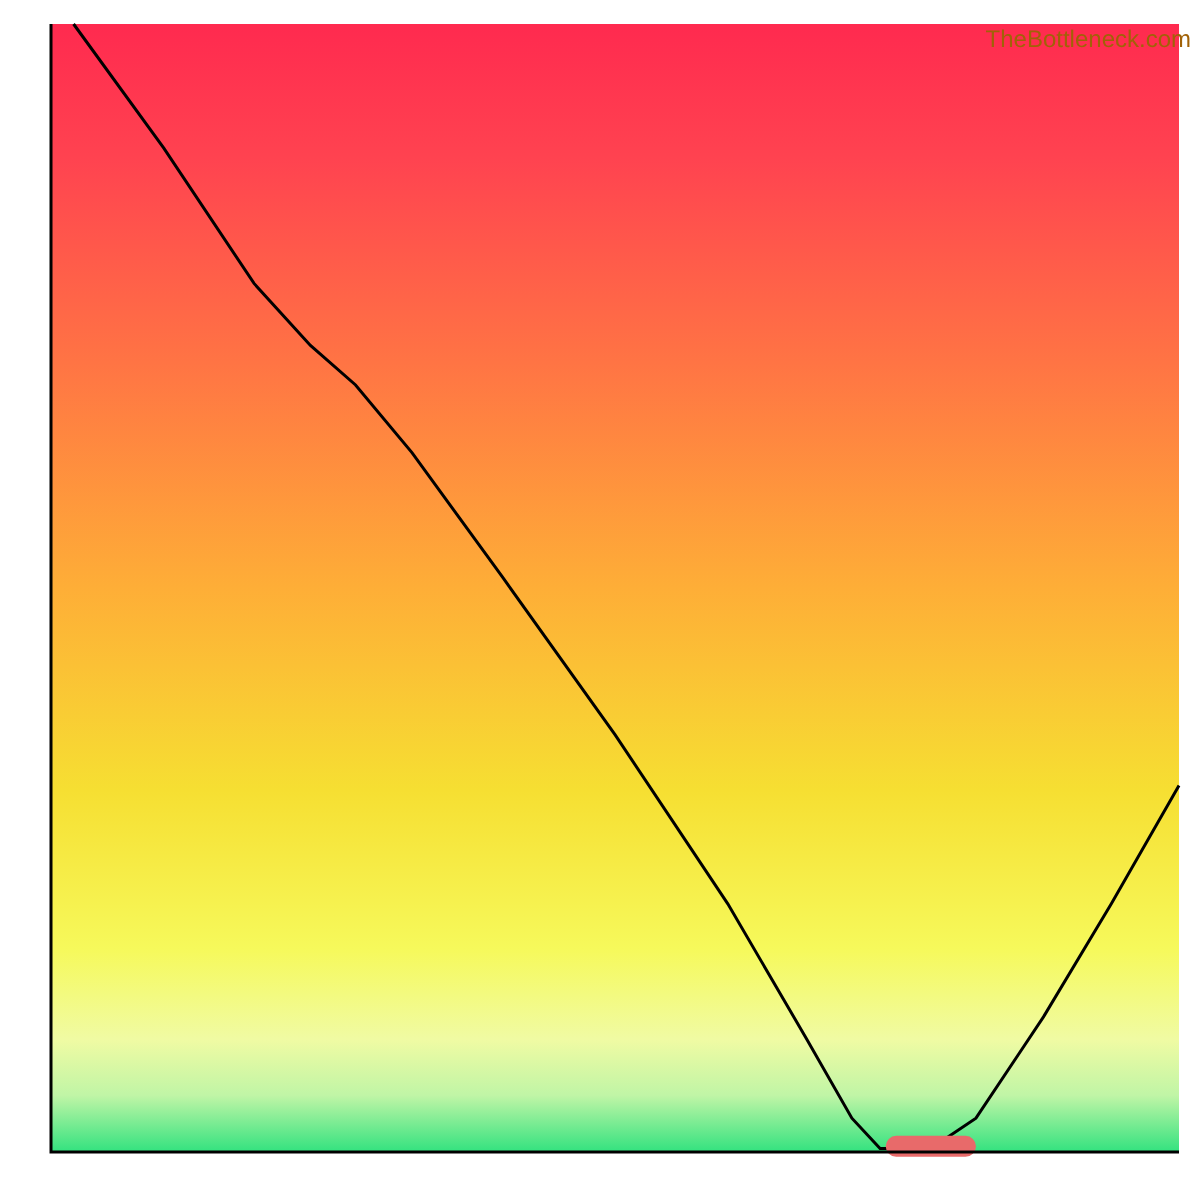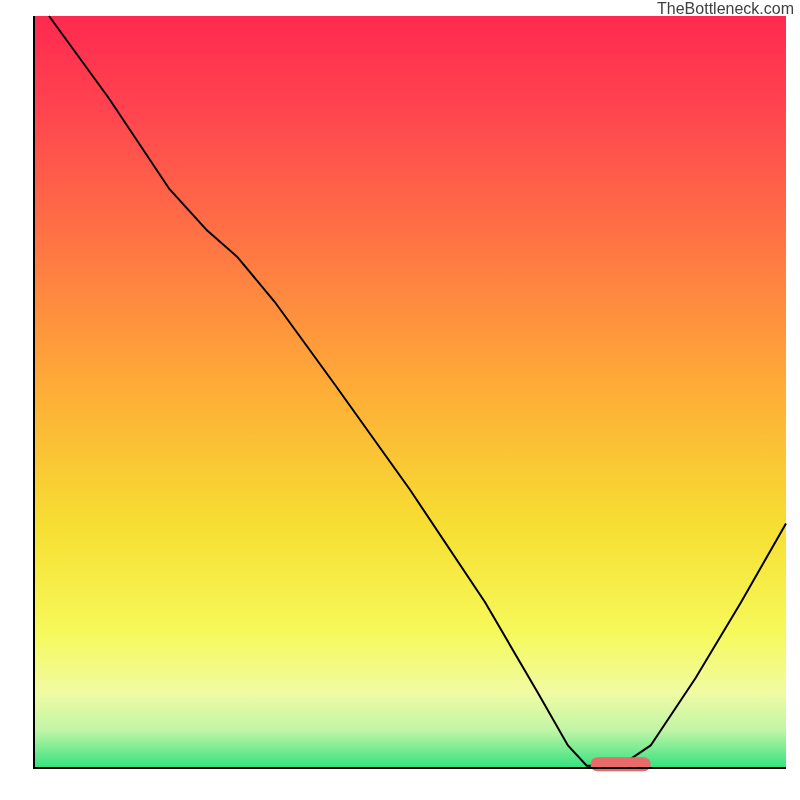--- a/index.html
+++ b/index.html
@@ -1,17 +1,17 @@
 <!DOCTYPE html>
 <html><head>
 <meta charset="utf-8">
 <style>
 html,body{margin:0;padding:0;width:800px;height:800px;background:#fff}
 .wrap{position:relative;width:800px;height:800px}
-.wm{position:absolute;top:0;right:6px;color:#404040;font:16px Arial,sans-serif;z-index:3}
+.wm{position:absolute;top:18px;right:6px;color:#a16207;font:16px Arial,sans-serif;z-index:3}
 svg{position:absolute;left:14px;top:14px}
 .axis{stroke:#000;stroke-width:2;fill:none}
 .curve{stroke:#000;stroke-width:2;fill:none}
 .cap{fill:#e86a6a}
 </style>
 </head>
 <body>
 <div class="wrap">
 <div class="wm">TheBottleneck.com</div>
 <svg width="774" height="774" viewBox="0 0 774 774">

